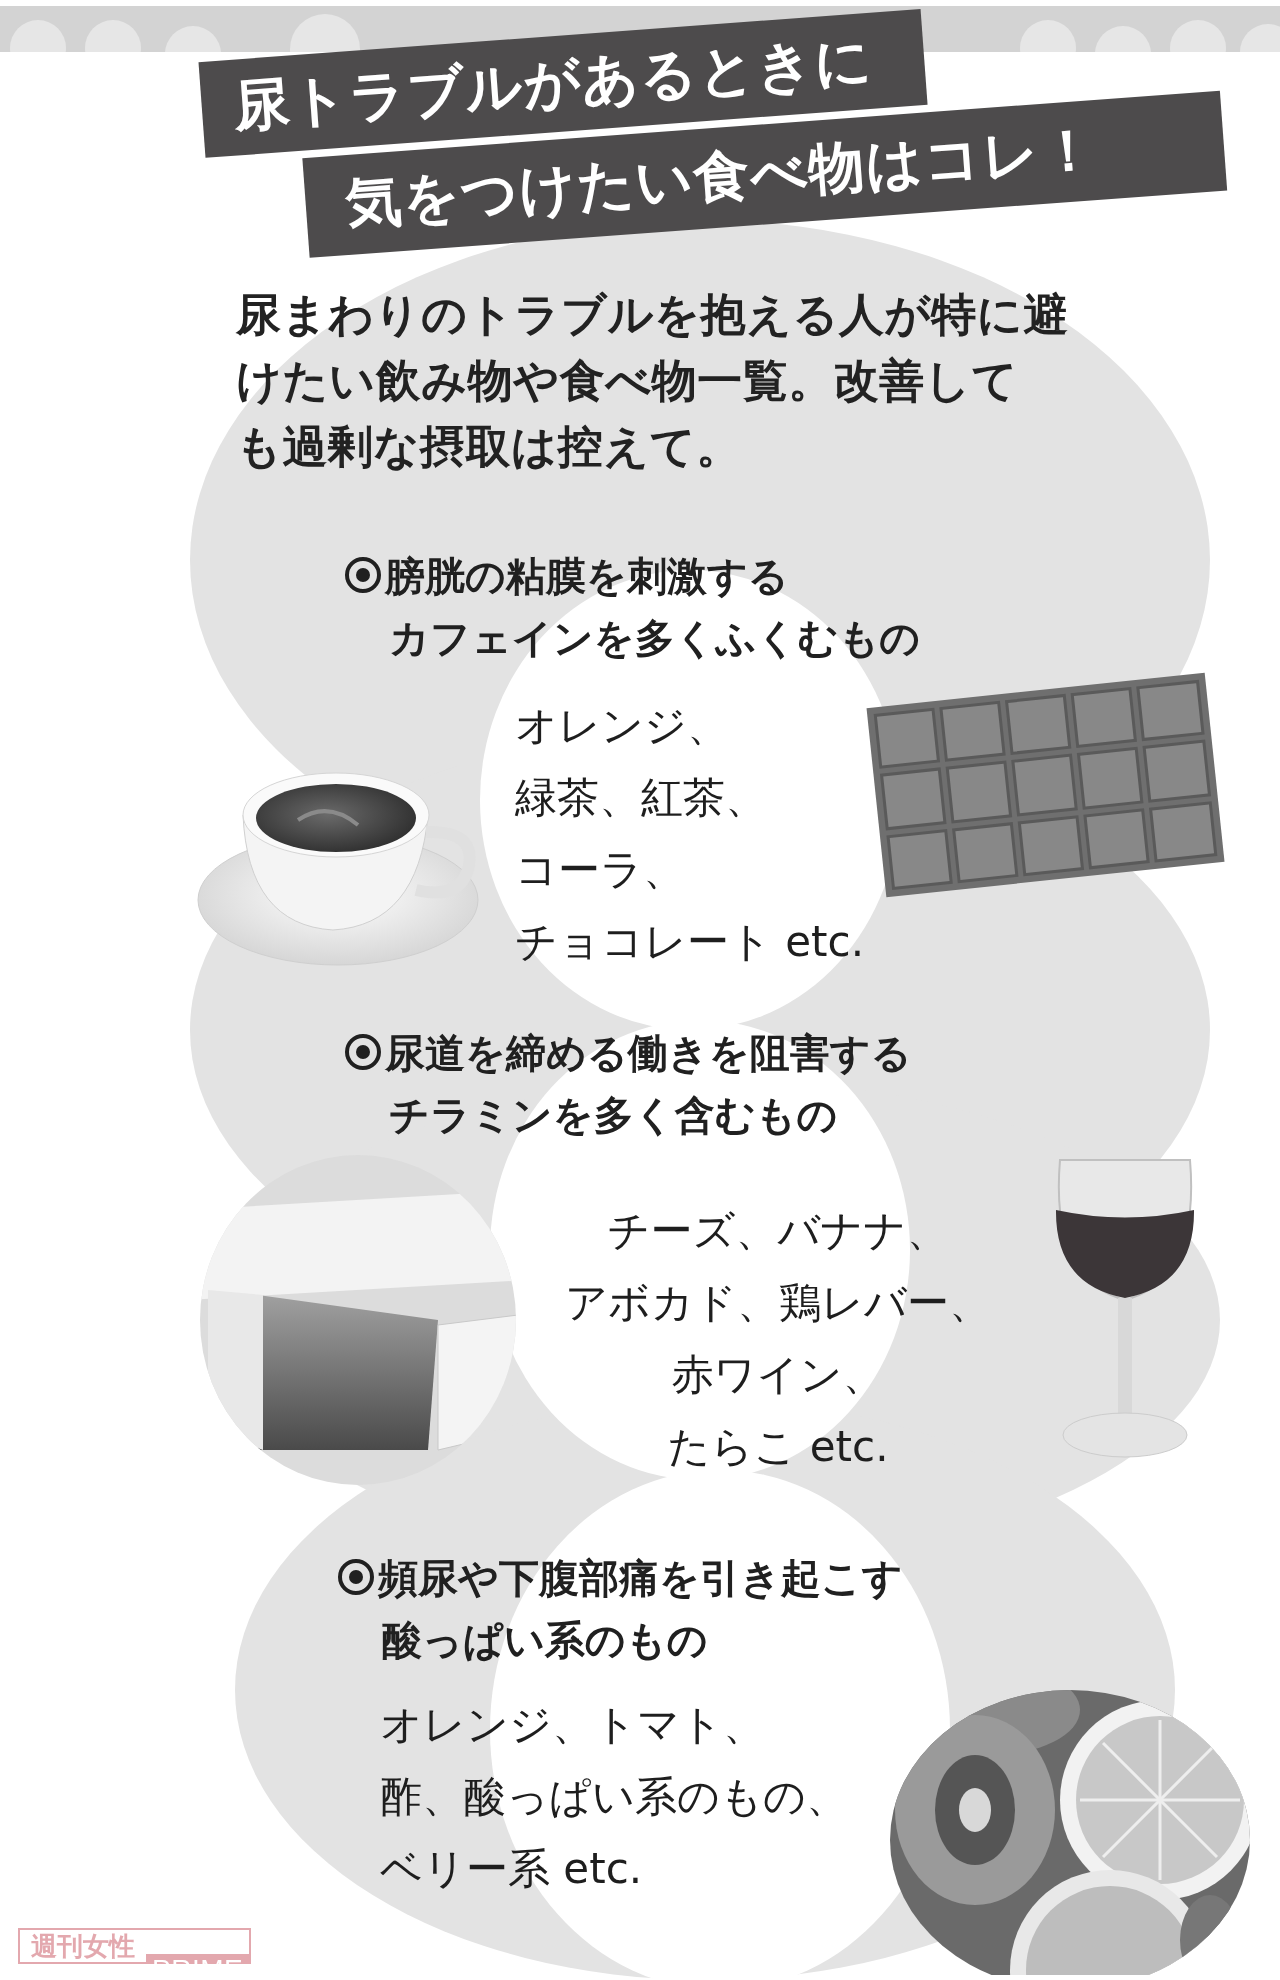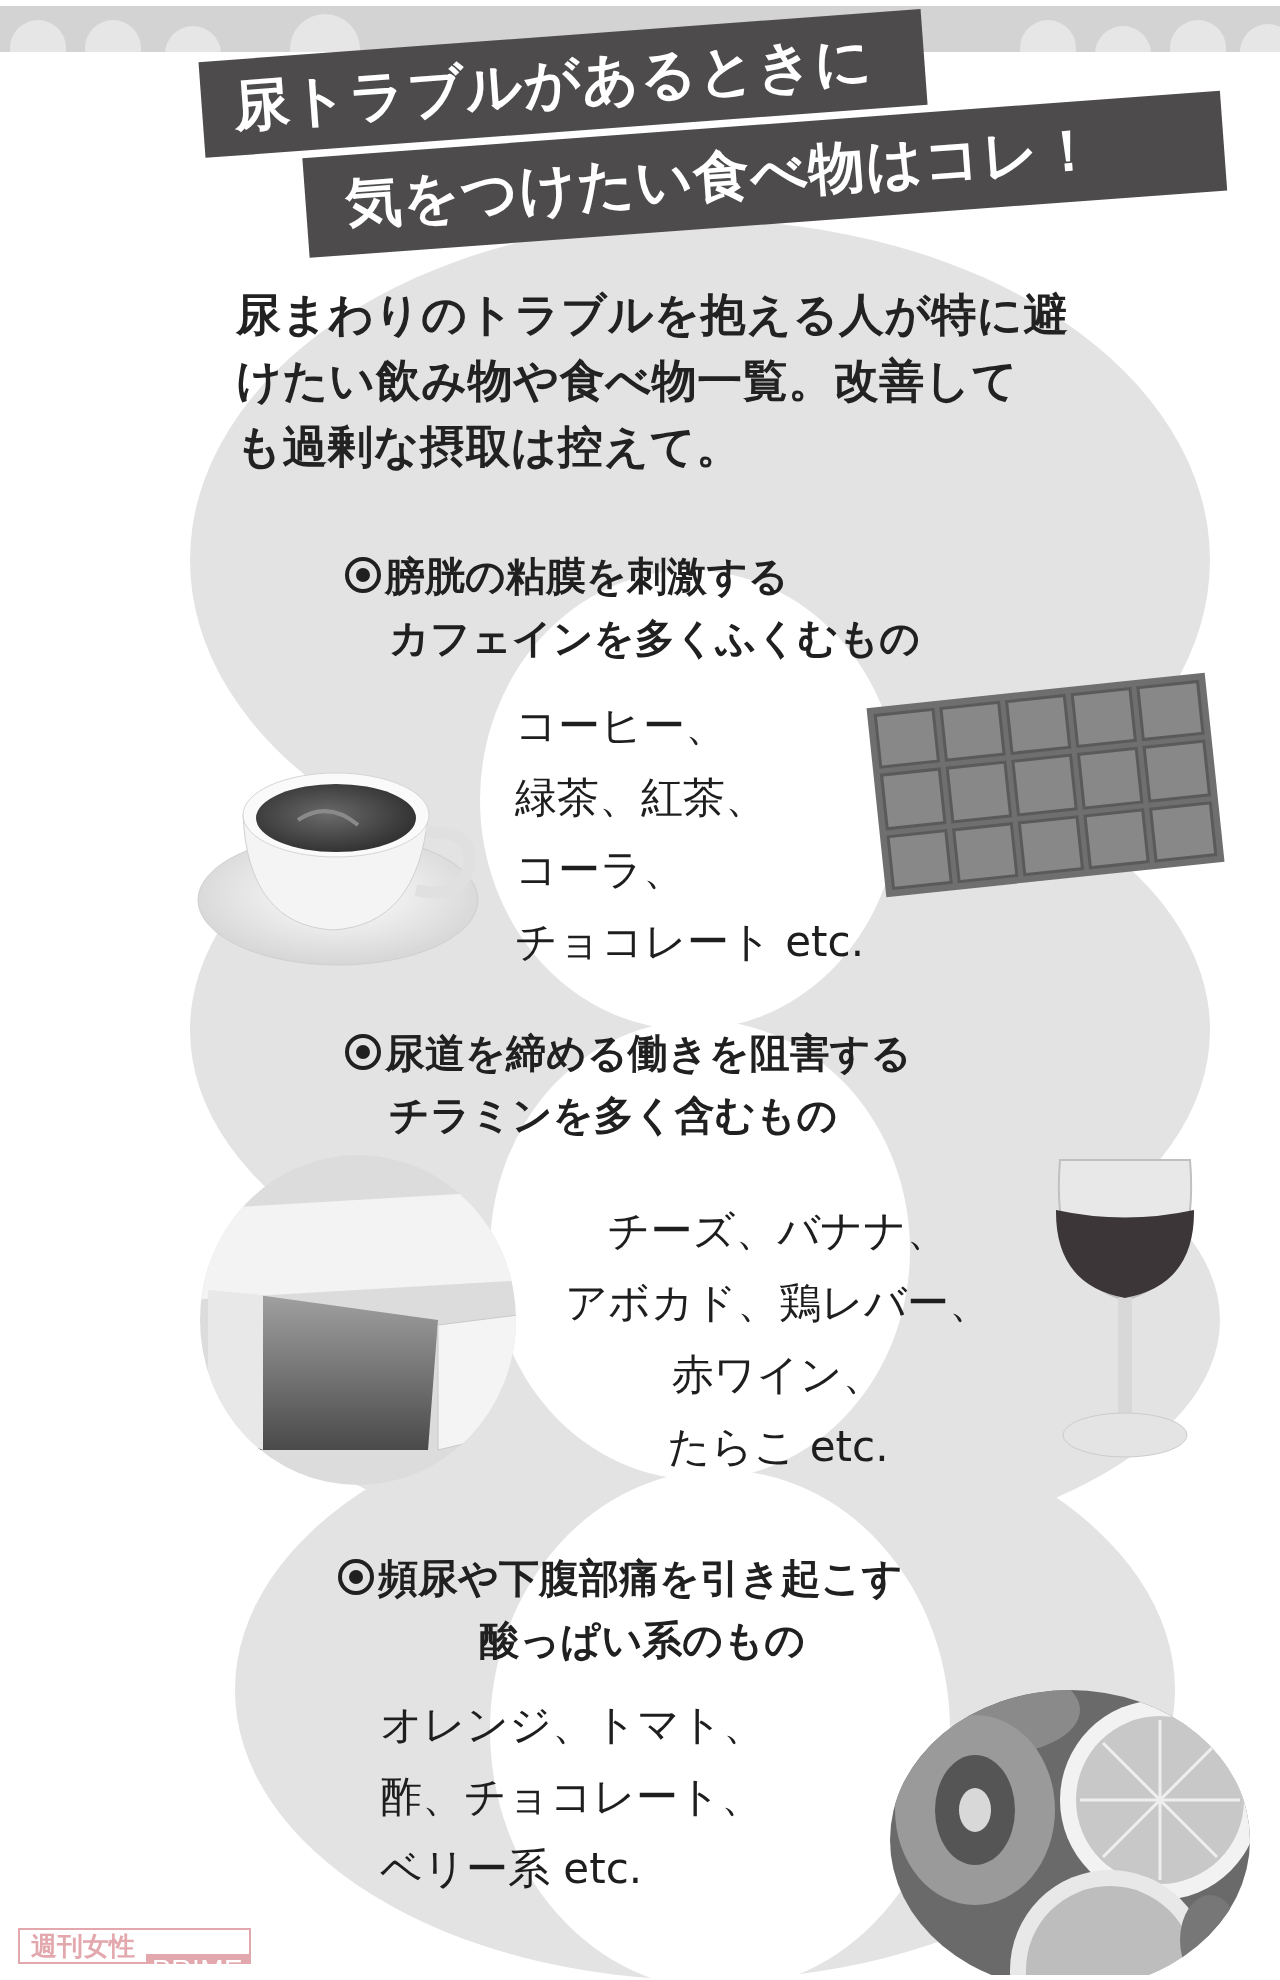--- a/index.html
+++ b/index.html
@@ -18,21 +18,21 @@
   .ribbon-2 { left: 306px; top: 158px; width: 920px; height: 100px; transform: rotate(-4.2deg); font-size: 56px; padding-left: 40px; letter-spacing: 1px; }
 
   .intro { position: absolute; left: 236px; top: 282px; width: 980px; font-size: 45px; font-weight: bold; line-height: 66px; color: #222; letter-spacing: 0.5px; }
 
   .section-heading { position: absolute; font-size: 40px; font-weight: bold; line-height: 62px; color: #202020; white-space: nowrap; }
   .section-heading .bullet { display: inline-block; width: 36px; height: 36px; border: 4px solid #202020; border-radius: 50%; position: relative; vertical-align: -3px; margin-right: 4px; }
   .section-heading .bullet::after { content: ""; position: absolute; left: 7px; top: 7px; width: 14px; height: 14px; border-radius: 50%; background: #202020; }
   .section-heading .line2 { padding-left: 44px; font-weight: bold; }
   .sh-1 { left: 345px; top: 545px; }
   .sh-2 { left: 345px; top: 1022px; }
-  .sh-3 { left: 338px; top: 1547px; text-align: center; }
+  .sh-3 { left: 338px; top: 1547px; }
 
   .list { position: absolute; font-size: 42px; line-height: 72px; color: #1e1e1e; white-space: nowrap; }
   .list-1 { left: 515px; top: 690px; }
   .list-2 { left: 565px; top: 1195px; line-height: 72px; text-align: center; }
   .list-3 { left: 380px; top: 1689px; line-height: 72px; }
 
   .photo { position: absolute; }
   .watermark { position: absolute; left: 18px; top: 1928px; height: 36px; display: flex; border: 2px solid #e3a8ae; }
   .watermark .wm-jp { background: #ffffff; color: #e3a8ae; font-size: 26px; line-height: 32px; padding: 0 11px; font-weight: bold; }
   .watermark .wm-en { background: #e3a8ae; color: #ffffff; font-size: 28px; line-height: 32px; padding: 0 6px; font-family: "Liberation Sans", sans-serif; letter-spacing: 0.5px; margin-top: 24px; }
@@ -76,21 +76,21 @@
   <div>尿まわりのトラブルを抱える人が特に避</div>
   <div>けたい飲み物や食べ物一覧。改善して</div>
   <div>も過剰な摂取は控えて。</div>
 </div>
 
 <div class="section-heading sh-1">
   <div><span class="bullet"></span><span>膀胱の粘膜を刺激する</span></div>
   <div class="line2">カフェインを多くふくむもの</div>
 </div>
 <div class="list list-1">
-  <div>コーヒー、</div>
+  <div>オレンジ、</div>
   <div>緑茶、紅茶、</div>
   <div>コーラ、</div>
   <div>チョコレート etc.</div>
 </div>
 
 <svg class="photo" style="left:188px;top:740px;width:300px;height:230px" viewBox="0 0 300 230">
   <defs>
     <radialGradient id="saucer" cx="50%" cy="45%" r="55%">
         <stop offset="0" stop-color="#ffffff"></stop>
         <stop offset="1" stop-color="#d6d6d6"></stop>
@@ -195,20 +195,20 @@
         <line x1="337" y1="53" x2="223" y2="167"></line>
     </g>
     <circle cx="230" cy="280" r="100" fill="#e8e8e8"></circle>
     <circle cx="230" cy="280" r="84" fill="#bdbdbd"></circle>
     <ellipse cx="330" cy="250" rx="30" ry="45" fill="#777777"></ellipse>
   </g>
 </svg>
 
 <div class="list list-3">
   <div>オレンジ、トマト、</div>
-  <div>酢、チョコレート、</div>
+  <div>酢、酸っぱい系のもの、</div>
   <div>ベリー系 etc.</div>
 </div>
 
 <div class="watermark">
   <span class="wm-jp">週刊女性</span>
   <span class="wm-en">PRIME</span>
 </div>
 
 </body></html>

